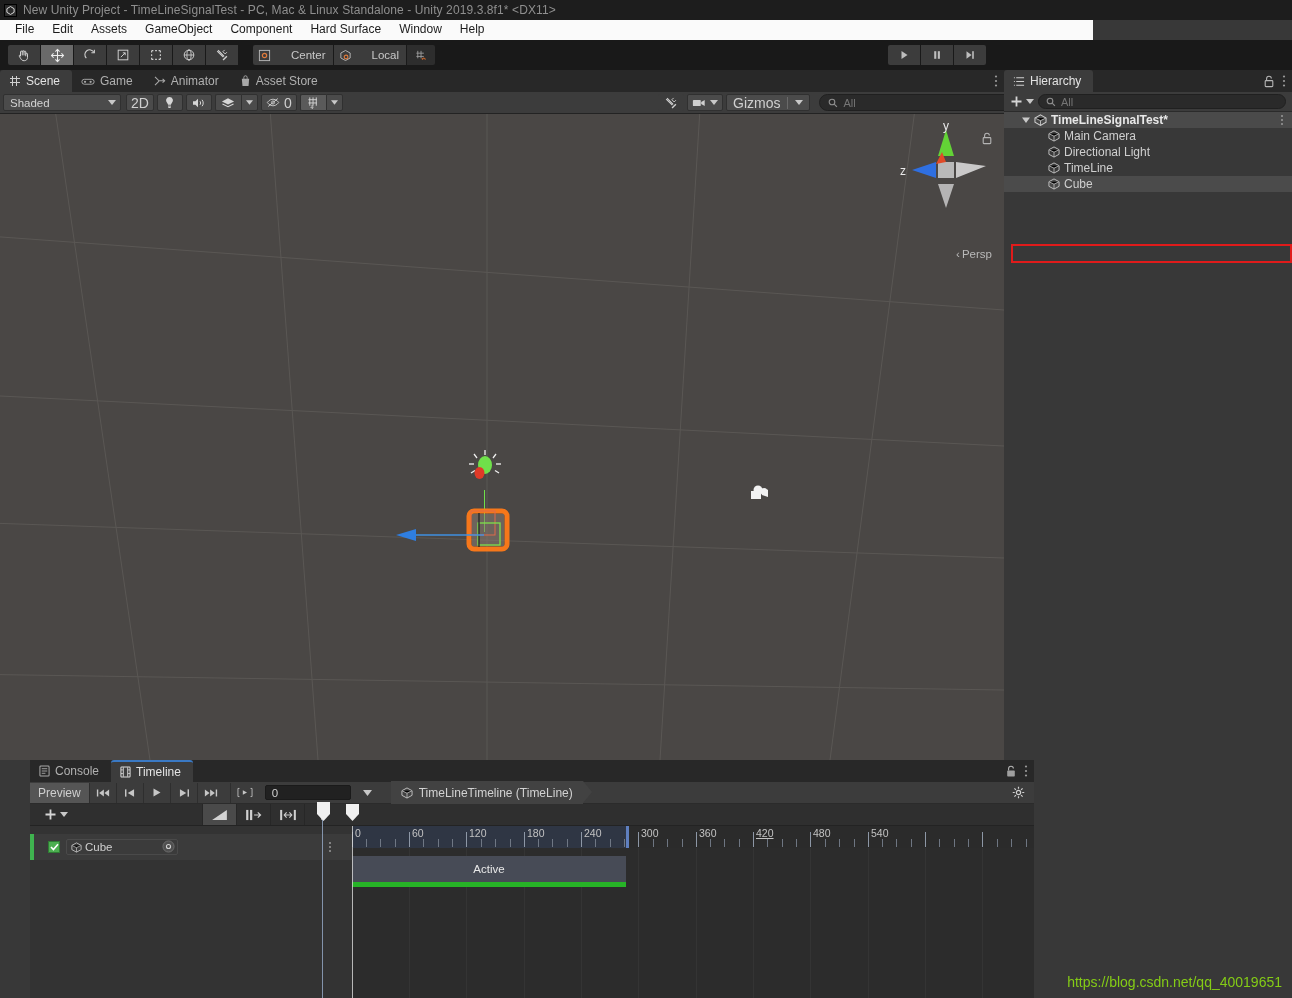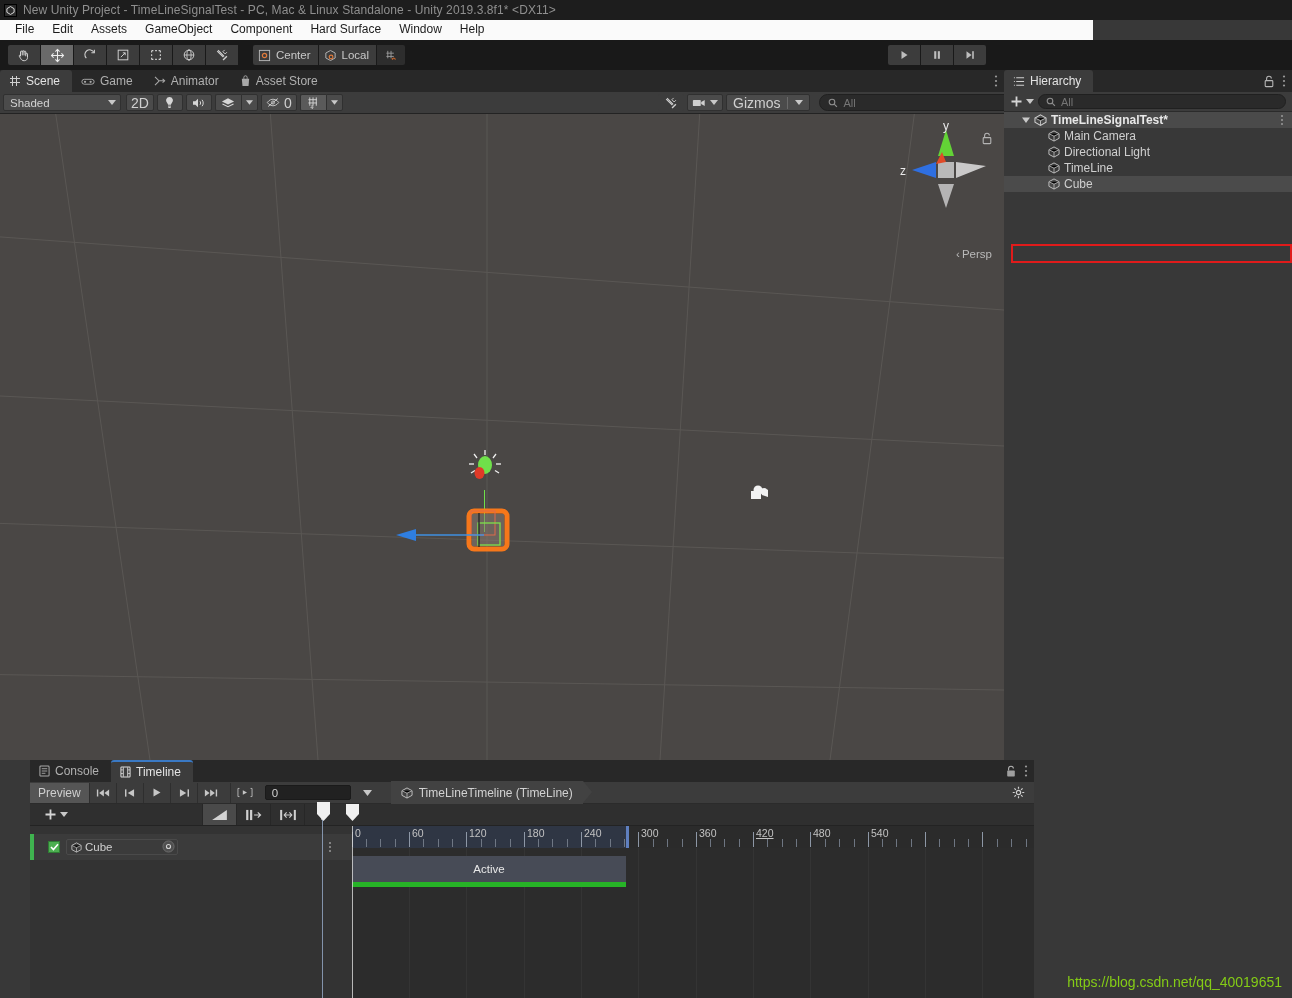--- a/index.html
+++ b/index.html
@@ -43,21 +43,21 @@
   .tb-btn {
     width:32px; height:20px; background:#3c3c3c; border:none;
     display:flex; align-items:center; justify-content:center;
     margin-right:1px; cursor:default;
   }
   .tb-btn.active { background:#6a6a6a; }
   .tb-btn:first-child { border-radius:2px 0 0 2px; }
   .tb-sep { width:14px; }
   .tb-pivot {
     height:20px; background:#3c3c3c; display:flex; align-items:center;
-    padding:0 7px 0 5px; gap:5px; margin-right:1px; font-size:11.5px; color:#c8c8c8; cursor:default;
+    padding:0 7px 0 5px; gap:20px; margin-right:1px; font-size:11.5px; color:#c8c8c8; cursor:default;
   }
   .tb-pivot.first { border-radius:2px 0 0 2px; }
   .tb-flat { width:28px; height:20px; background:#2d2d2d; display:flex;
     align-items:center; justify-content:center; border-radius:0 2px 2px 0; }
   .play-group { position:absolute; left:888px; top:45px; display:flex; }
   .play-btn {
     width:32px; height:20px; background:#3c3c3c; display:flex;
     align-items:center; justify-content:center; margin-right:1px; cursor:default;
   }
   .play-btn:first-child { border-radius:2px 0 0 2px; }

